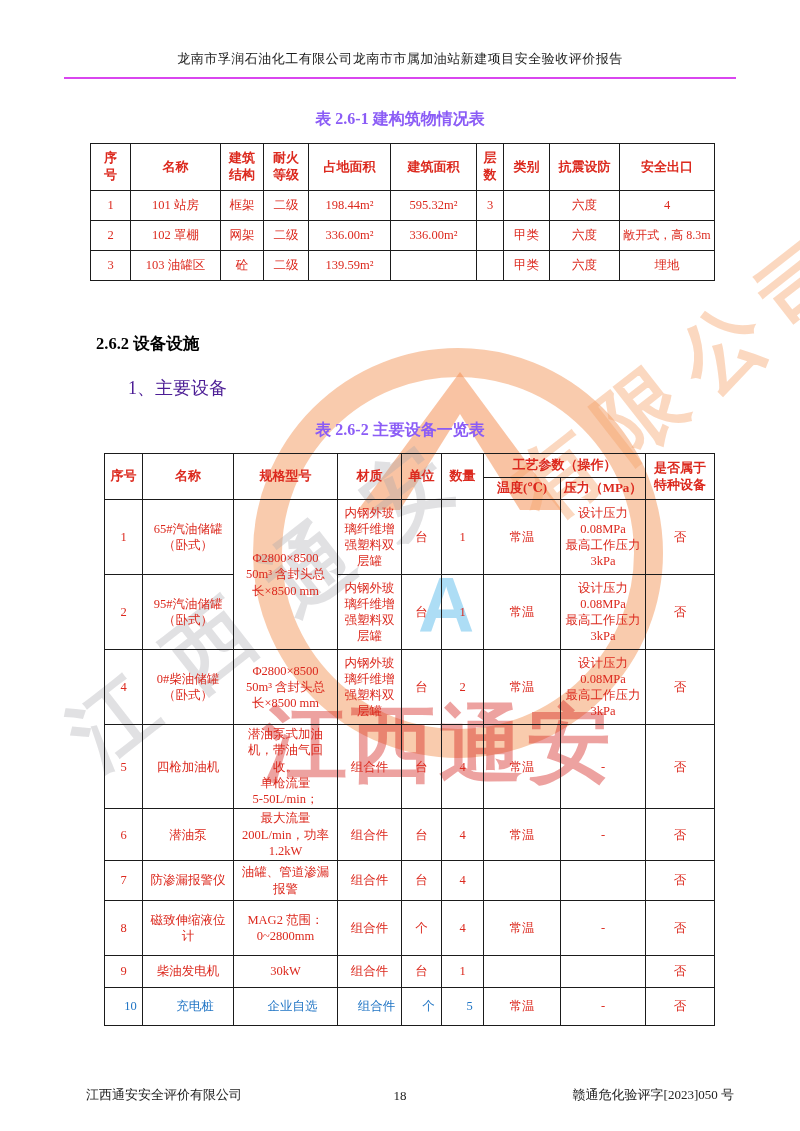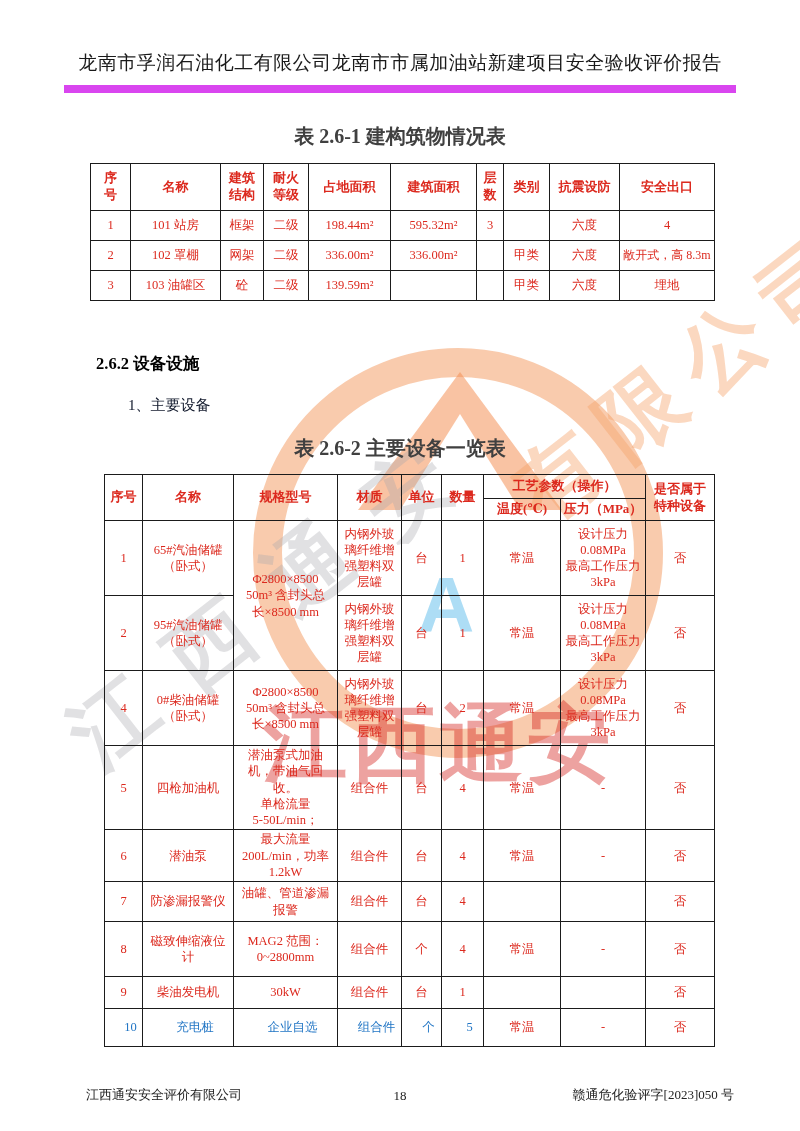--- a/index.html
+++ b/index.html
@@ -24,41 +24,41 @@
   }
   .wm-diag-left{left:55px;top:715px;color:rgba(168,168,172,0.34);}
   .wm-diag-right{left:500px;top:470px;letter-spacing:20px;color:rgba(245,163,105,0.42);}
   .wm-red{
     left:263px;top:703px;font-size:84px;font-weight:bold;letter-spacing:4px;line-height:1;
     color:rgba(213,33,28,0.42);white-space:nowrap;
   }
   
   .content{position:relative;z-index:1;}
   .doc-header{
-    margin:50px 64px 0 64px;text-align:center;font-size:19px;letter-spacing:.5px;
-    padding-bottom:9px;border-bottom:8px solid #d946ef;
-  }
-  .table-title{ text-align:center;font-weight:bold;font-size:20px;color:#404040;}
+    margin:50px 64px 0 64px;text-align:center;font-size:13px;letter-spacing:.5px;
+    padding-bottom:9px;border-bottom:2px solid #d946ef;
+  }
+  .table-title{ text-align:center;font-weight:bold;font-size:16px;color:#8b5cf6;}
   .t1-title{margin-top:30px;}
   .t2-title{margin-top:20px;}
   table{border-collapse:collapse;table-layout:fixed;}
   td{
     border:1.5px solid #1b1b1b;text-align:center;vertical-align:middle;
     padding:1px 2px;white-space:pre-line;line-height:1.3;
     color:var(--table-text-red,#dc291e);font-size:12.5px;overflow:hidden;
   }
   td.hd{font-weight:bold;font-size:13px;}
   td.blue{color:var(--row-blue,#1f74c4);padding-left:16px;}
   td.nowrap{white-space:nowrap;font-size:12px;}
   .t1{width:624px;margin:13px 0 0 90px;}
   .t1 .hrow{height:47px;}
   .t1 .drow{height:30px;}
   .t2{width:610px;margin:12px 0 0 104px;}
   .sec-h{margin:52px 0 0 96px;font-weight:bold;font-size:16.5px;color:#000000;}
-  .sec-sub{margin:21px 0 0 128px;font-size:15px;color:#0f172a;}
+  .sec-sub{margin:21px 0 0 128px;font-size:18px;color:#4c1d95;}
   .hr-top{height:24px;} .hr-sub{height:22px;}
   .r75{height:75px;} .r50{height:50px;} .r40{height:40px;}
   .r55{height:55px;} .r32{height:32px;} .r38{height:38px;}
   .doc-footer{position:absolute;left:64px;right:64px;top:1036px;height:20px;font-size:13px;color:#222;}
   .foot-left{position:absolute;left:22px;top:0;}
   .foot-page{position:absolute;left:50%;transform:translateX(-50%);top:2px;}
   .foot-right{position:absolute;right:2px;top:0;}
 </style>
 </head>
 <body>

